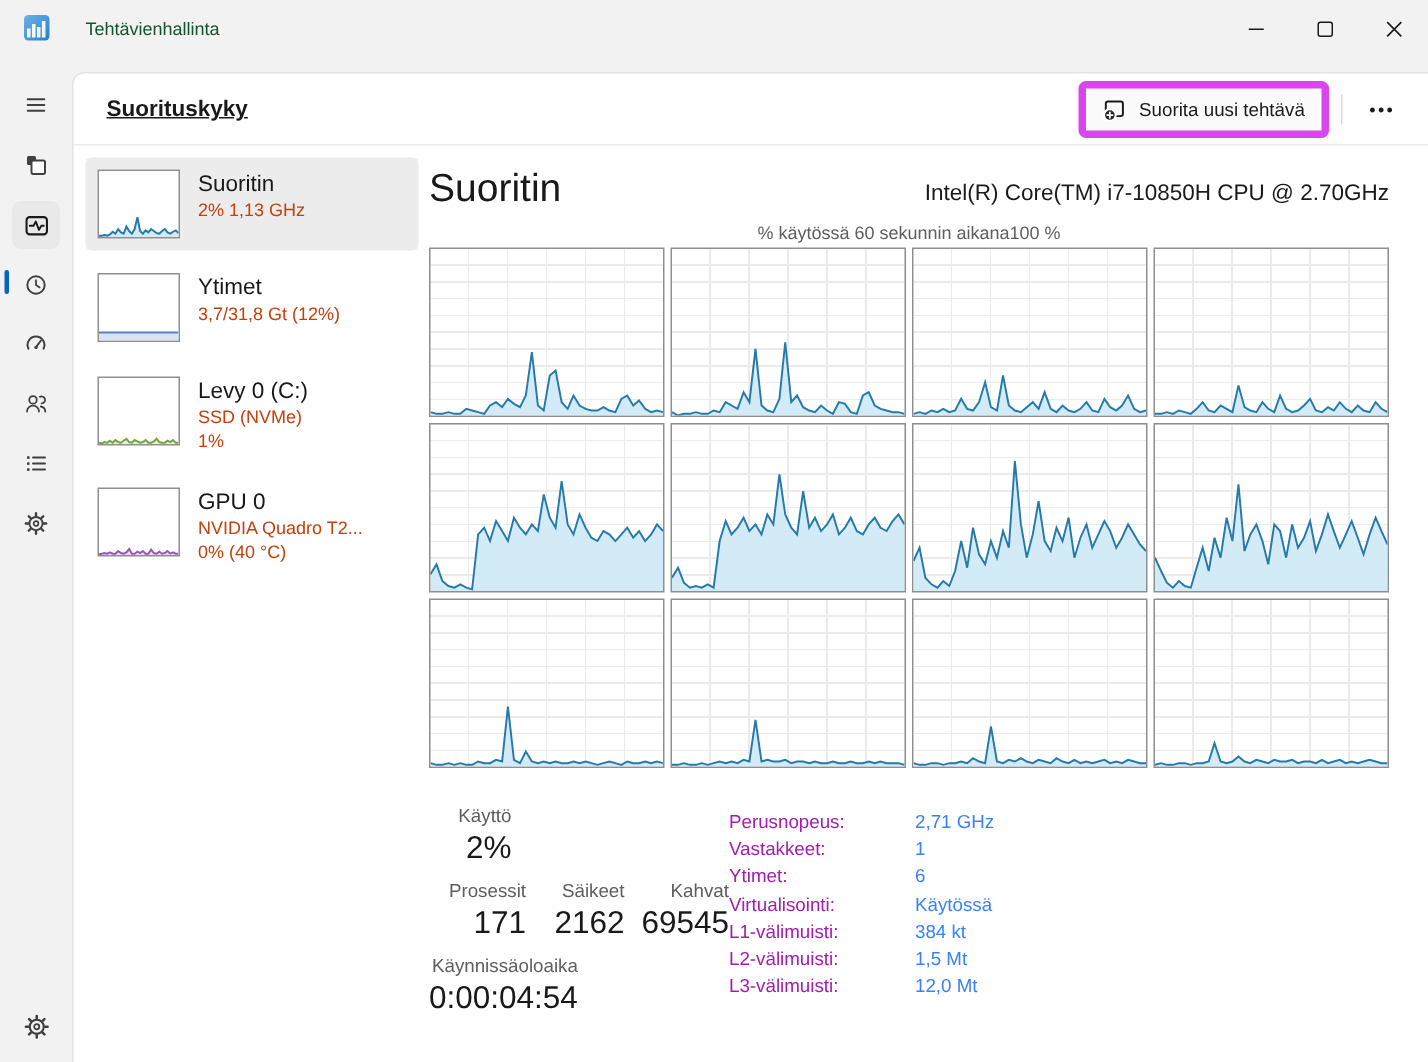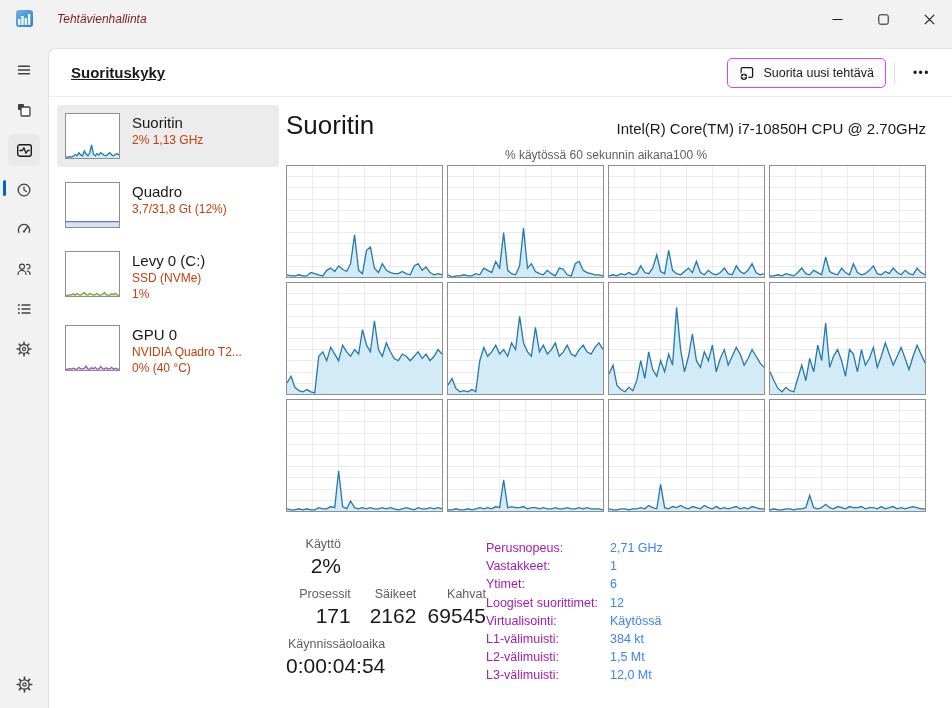--- a/index.html
+++ b/index.html
@@ -7,40 +7,40 @@
   body {
     font-family:"Liberation Sans","DejaVu Sans",sans-serif;
     background:#f2f2f2; color:#1a1a1a; position:relative;
     -webkit-font-smoothing:antialiased;
   }
   
   .titlebar { position:absolute; top:0; left:0; right:0; height:38px; }
   .app-icon { position:absolute; left:16px; top:10px; width:17px; height:17px;
     border-radius:3px; background:linear-gradient(135deg,#6cb4e4,#2a7cd0); overflow:hidden; }
   .app-icon svg { display:block; }
-  .tb-title { position:absolute; left:57px; top:12px; font-size:12px; color:#7f1d1d;font-style:italic; }
+  .tb-title { position:absolute; left:57px; top:12px; font-size:12px; color:#14532d; }
   .win-controls { position:absolute; right:0; top:0; height:38px; display:flex; }
   .win-btn { width:46px; height:38px; display:flex; align-items:center; justify-content:center; }
   
   .rail { position:absolute; left:0; top:38px; bottom:0; width:48px; }
   .rail-btn { position:absolute; left:8px; width:32px; height:32px; border-radius:6px;
     display:flex; align-items:center; justify-content:center; }
   .rail-btn.sel { background:#e9e9e9; }
   .rail-pill { position:absolute; left:3px; top:142px; width:3px; height:16px;
     border-radius:2px; background:#0067c0; }
   .rail svg { display:block; }
   
   .card { position:absolute; left:48px; top:48px; right:0; bottom:0; background:#ffffff;
     border-top-left-radius:8px; border-top:1px solid #e3e3e3; border-left:1px solid #e3e3e3; }
   .card-header { position:absolute; top:0; left:0; right:0; height:48px;
     border-bottom:1px solid #ededed; display:flex; align-items:center; }
   .page-title { margin-left:22px; font-size:15px; font-weight:700;text-decoration:underline; }
   .header-actions { position:absolute; right:12px; top:8px; height:32px; display:flex; align-items:center; }
   .newtask-btn { display:flex; align-items:center; gap:8px; padding:6px 11px;
-    border:1px solid #d946ef; background:#fbfbfb; border-radius:5px; font-size:12.5px; color:#1a1a1a; }
+    border:5px solid #d946ef; background:#fbfbfb; border-radius:5px; font-size:12.5px; color:#1a1a1a; }
   .hdr-divider { width:1px; height:20px; background:#d9d9d9; margin:0 8px; }
   .more-btn { padding:4px 10px; border-radius:5px; font-size:12px; letter-spacing:1.5px; color:#1a1a1a; }
   
   .side-list { position:absolute; left:8px; top:56px; width:222px; }
   .side-item { display:flex; gap:12px; padding:8px; border-radius:4px; margin-bottom:7px; }
   .side-item.sel { background:#ececec; }
   .mini-chart { width:55px; height:46px; border:1px solid #8f8f8f; background:#fff; flex:0 0 auto; }
   .mini-chart svg { display:block; width:100%; height:100%; }
   .side-name { font-size:15px; line-height:19px; color:#191919; }
   .side-sub { font-size:12px; line-height:16px; color:#c2410c; }
@@ -200,21 +200,21 @@
       </div>
     </div>
     <div class="side-item">
       <div class="mini-chart">
           <svg viewBox="0 0 100 100" preserveAspectRatio="none">
             <path d="M0.0,88.0 L3.4,88.0 L6.9,88.0 L10.3,88.0 L13.8,88.0 L17.2,88.0 L20.7,88.0 L24.1,88.0 L27.6,88.0 L31.0,88.0 L34.5,88.0 L37.9,88.0 L41.4,88.0 L44.8,88.0 L48.3,88.0 L51.7,88.0 L55.2,88.0 L58.6,88.0 L62.1,88.0 L65.5,88.0 L69.0,88.0 L72.4,88.0 L75.9,88.0 L79.3,88.0 L82.8,88.0 L86.2,88.0 L89.7,88.0 L93.1,88.0 L96.6,88.0 L100.0,88.0 L100,100 L0,100 Z" fill="#d8e3f4"></path>
             <path d="M0.0,88.0 L3.4,88.0 L6.9,88.0 L10.3,88.0 L13.8,88.0 L17.2,88.0 L20.7,88.0 L24.1,88.0 L27.6,88.0 L31.0,88.0 L34.5,88.0 L37.9,88.0 L41.4,88.0 L44.8,88.0 L48.3,88.0 L51.7,88.0 L55.2,88.0 L58.6,88.0 L62.1,88.0 L65.5,88.0 L69.0,88.0 L72.4,88.0 L75.9,88.0 L79.3,88.0 L82.8,88.0 L86.2,88.0 L89.7,88.0 L93.1,88.0 L96.6,88.0 L100.0,88.0" fill="none" stroke="#5b7fc4" stroke-width="1.3" vector-effect="non-scaling-stroke"></path>
           </svg>
         </div>
       <div>
-        <div class="side-name">Quadro</div>
+        <div class="side-name">Ytimet</div>
         <div class="side-sub">3,7/31,8 Gt (12%)</div>
       </div>
     </div>
     <div class="side-item">
       <div class="mini-chart">
           <svg viewBox="0 0 100 100" preserveAspectRatio="none">
             <path d="M0.0,98.0 L3.4,99.0 L6.9,97.0 L10.3,98.0 L13.8,95.0 L17.2,98.0 L20.7,94.0 L24.1,97.0 L27.6,98.0 L31.0,95.0 L34.5,92.0 L37.9,97.0 L41.4,98.0 L44.8,94.0 L48.3,96.0 L51.7,98.0 L55.2,97.0 L58.6,94.0 L62.1,98.0 L65.5,98.0 L69.0,96.0 L72.4,92.0 L75.9,97.0 L79.3,98.0 L82.8,98.0 L86.2,95.0 L89.7,97.0 L93.1,94.0 L96.6,98.0 L100.0,98.0 L100,100 L0,100 Z" fill="#e7f1da"></path>
             <path d="M0.0,98.0 L3.4,99.0 L6.9,97.0 L10.3,98.0 L13.8,95.0 L17.2,98.0 L20.7,94.0 L24.1,97.0 L27.6,98.0 L31.0,95.0 L34.5,92.0 L37.9,97.0 L41.4,98.0 L44.8,94.0 L48.3,96.0 L51.7,98.0 L55.2,97.0 L58.6,94.0 L62.1,98.0 L65.5,98.0 L69.0,96.0 L72.4,92.0 L75.9,97.0 L79.3,98.0 L82.8,98.0 L86.2,95.0 L89.7,97.0 L93.1,94.0 L96.6,98.0 L100.0,98.0" fill="none" stroke="#74a33f" stroke-width="1.3" vector-effect="non-scaling-stroke"></path>
           </svg>
         </div>
@@ -359,24 +359,20 @@
           </div>
         <div class="dr">
             <span class="dr-label">Vastakkeet:</span>
             <span class="dr-value">1</span>
           </div>
         <div class="dr">
             <span class="dr-label">Ytimet:</span>
             <span class="dr-value">6</span>
           </div>
         <div class="dr">
-            <span class="dr-label">Loogiset suorittimet:</span>
-            <span class="dr-value">12</span>
-          </div>
-        <div class="dr">
             <span class="dr-label">Virtualisointi:</span>
             <span class="dr-value">Käytössä</span>
           </div>
         <div class="dr">
             <span class="dr-label">L1-välimuisti:</span>
             <span class="dr-value">384 kt</span>
           </div>
         <div class="dr">
             <span class="dr-label">L2-välimuisti:</span>
             <span class="dr-value">1,5 Mt</span>

